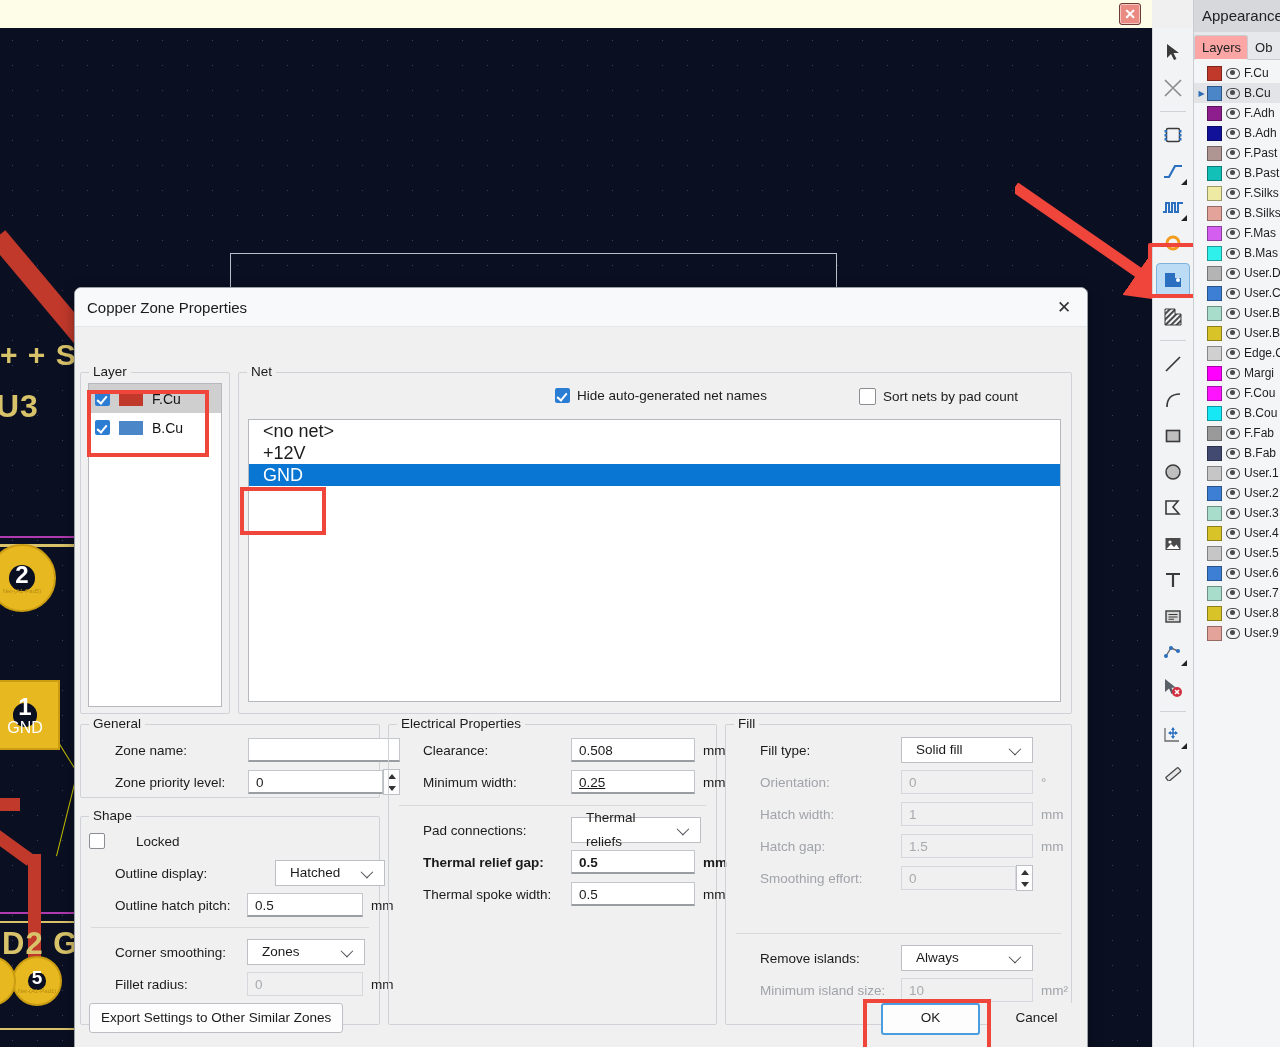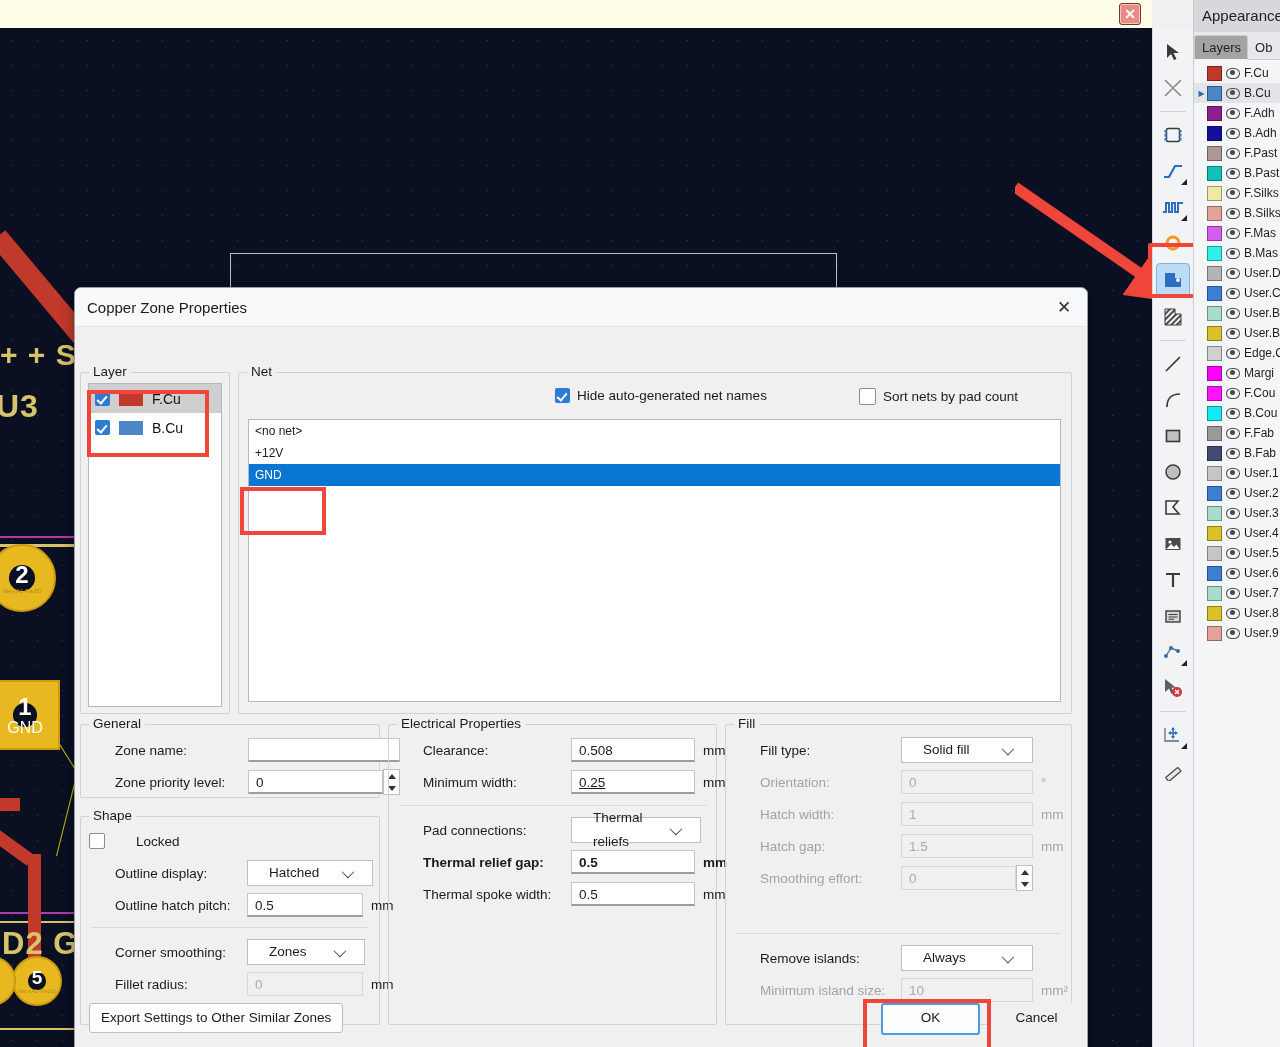--- a/index.html
+++ b/index.html
@@ -95,21 +95,21 @@
     height:32px;line-height:32px;padding-left:8px;font-size:15px;color:#222;
     background:#d6d8dc;white-space:nowrap;
   }
   #appearance .ap-tabs{
     height:27px;display:flex;align-items:flex-end;border-bottom:1px solid #c9ccd1;
     background:#e6e8eb;
   }
   #appearance .ap-tab{
     font-size:13px;padding:4px 6px 4px 7px;white-space:nowrap;color:#222;cursor:pointer;
   }
-  #appearance .ap-tab.sel{background:#a3a3a3;border:1px solid #c9ccd1;border-bottom:1px solid #f4f5f7;
+  #appearance .ap-tab.sel{background:#fca5a5;border:1px solid #c9ccd1;border-bottom:1px solid #f4f5f7;
     margin-bottom:-1px;border-radius:3px 3px 0 0;}
   #layerlist{padding-top:3px;}
   .layer-row{height:20px;display:flex;align-items:center;white-space:nowrap;padding-left:3px;}
   .layer-row.sel{background:#e2e4e8;}
   .layer-row .tri{
     width:9px;font-size:8px;color:#2d6cb5;text-align:center;flex:0 0 9px;
   }
   .layer-row .sw{width:13px;height:13px;flex:0 0 13px;margin:0 4px 0 1px;border:1px solid rgba(0,0,0,.35);}
   .layer-row .eye{
     width:14px;height:11px;flex:0 0 14px;margin-right:4px;position:relative;
@@ -187,39 +187,39 @@
   .net-check .cb.on{background:#2b7cd3;}
   .net-check .cb.on:after{
     content:"";position:absolute;left:4px;top:2.5px;width:4px;height:8px;
     border:solid #fff;border-width:0 2px 2px 0;transform:rotate(40deg);
   }
   .net-check .cb.off{background:#fff;border:1px solid #8a8d91;}
   #net-list{
     position:absolute;left:9px;top:46px;width:811px;height:281px;
     background:#fff;border:1px solid #b5b8bc;overflow:hidden;
   }
-  .nrow{height:22px;line-height:22px;padding-left:6px;font-size:12px;color:#1b1b1b;}
+  .nrow{height:22px;line-height:22px;padding-left:14px;font-size:18px;color:#1b1b1b;}
   .nrow.sel{background:#0a76d3;color:#fff;}
   #net-highlight{
     position:absolute;left:165px;top:160px;width:78px;height:40px;
     border:4px solid #f0453a;pointer-events:none;
   }
 
   
   .frow{position:absolute;display:flex;align-items:center;height:26px;}
   .flab{font-size:13.5px;color:#1b1b1b;white-space:nowrap;margin-left:24px;}
   .flab.dim{color:#a0a3a8;}
   .ftext{
     background:#fff;border:1px solid #c3c6ca;border-bottom:2px solid #9a9da1;
     font-size:13.5px;color:#1b1b1b;padding:0 7px;height:24px;line-height:24px;box-sizing:border-box;
   }
   .ftext.dim{background:#f0f0f0;color:#a7aaae;border:1px solid #d5d8dc;border-bottom:1px solid #d5d8dc;}
   .fsel{
     background:#fff;border:1px solid #bcc0c4;height:26px;box-sizing:border-box;
-    font-size:13.5px;color:#1b1b1b;padding:0 21px;line-height:24px;
+    font-size:13.5px;color:#1b1b1b;padding:0 14px;line-height:24px;
     display:flex;align-items:center;justify-content:space-between;
   }
   .fsel .chev{
     width:8px;height:8px;border-right:1.5px solid #4a4d52;border-bottom:1.5px solid #4a4d52;
     transform:rotate(45deg) translateY(-2px);margin-left:10px;flex:0 0 8px;
   }
   .unit{font-size:13.5px;color:#1b1b1b;margin-left:8px;}
   .unit.dim{color:#a0a3a8;}
   .spin{
     width:17px;height:26px;border:1px solid #bcc0c4;background:#fdfdfd;box-sizing:border-box;
@@ -701,21 +701,21 @@
       </div>
 
       <div class="gbox" id="shape-box">
         <span class="legend">Shape</span>
         <div class="frow" style="left:8px;top:11px;">
           <span class="chk"></span>
           <span class="flab">Locked</span>
         </div>
         <div class="frow" style="left:10px;top:43px;">
           <span class="flab" style="width:132px;">Outline display:</span>
-          <span class="fsel" style="width:126px;">
+          <span class="fsel" style="width:110px;margin-left:28px;">
             <span>Hatched</span>
             <span class="chev"></span>
           </span>
         </div>
         <div class="frow" style="left:10px;top:75px;">
           <span class="flab" style="width:132px;">Outline hatch pitch:</span>
           <span class="ftext" style="width:116px;">0.5</span>
           <span class="unit">mm</span>
         </div>
         <div class="hr" style="left:10px;top:110px;width:278px;"></div>

